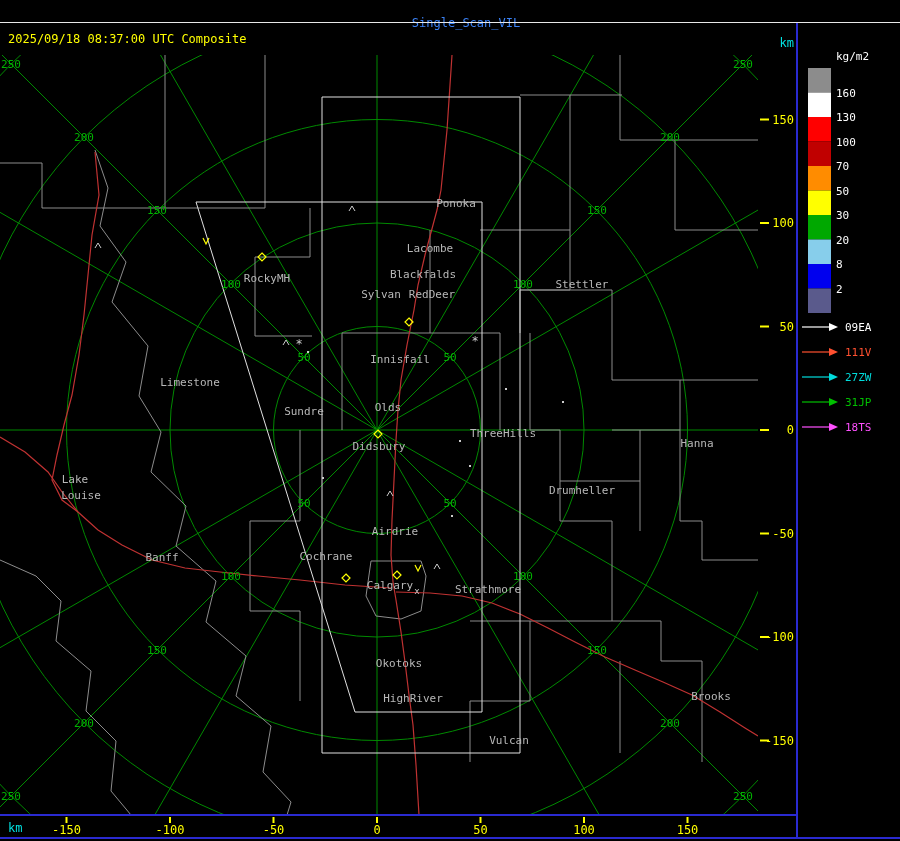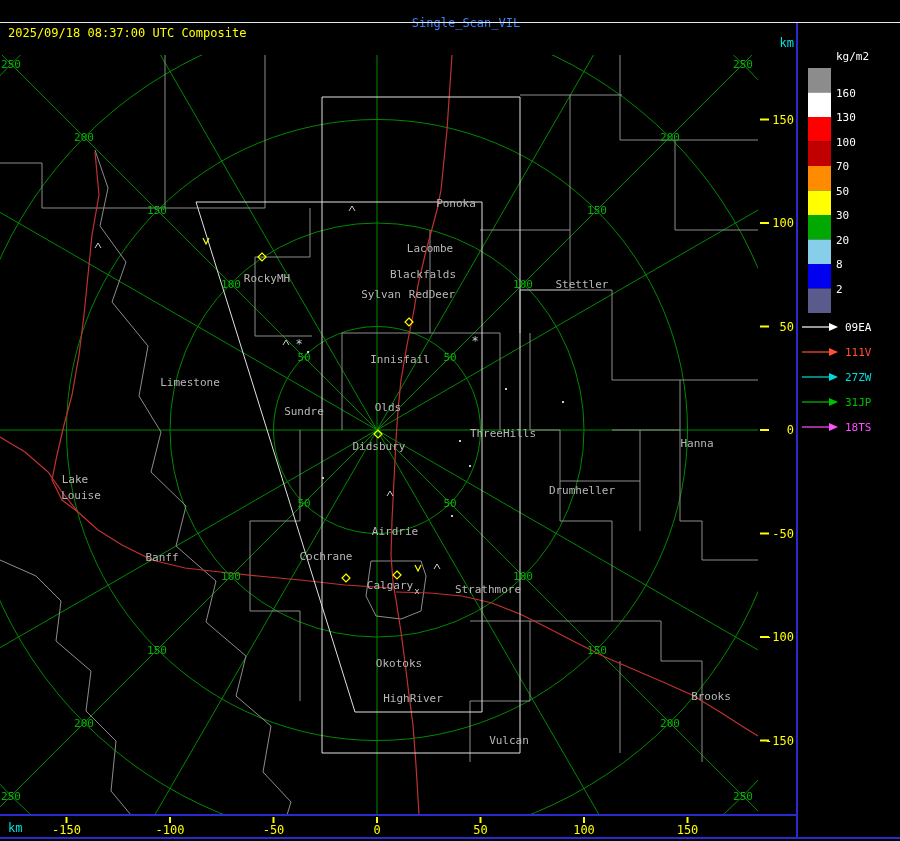--- a/index.html
+++ b/index.html
@@ -1,21 +1,21 @@
 <!DOCTYPE html>
 <html><head>
 <meta charset="utf-8">
 <style>
   html,body{margin:0;padding:0;background:#000;}
   #screen{position:relative;width:900px;height:841px;background:#000;overflow:hidden;
           font-family:"DejaVu Sans Mono",monospace;}
   #titlebar{position:absolute;left:16px;top:0;width:900px;height:22px;text-align:center;
             color:#3b82f6;font-size:12px;line-height:22px;margin-top:12px;}
   #title-rule{position:absolute;left:0;top:22px;width:900px;height:1px;background:#e8e8e8;}
-  #timestamp{position:absolute;left:8px;top:26px;color:#ffff00;font-size:12px;}
+  #timestamp{position:absolute;left:8px;top:32px;color:#ffff00;font-size:12px;}
   #map-svg{position:absolute;left:0;top:55px;background:#000;}
   #chrome-svg{position:absolute;left:0;top:0;pointer-events:none;}
   text{font-family:"DejaVu Sans Mono",monospace;}
   .place{font-size:11px;}
   .ringlab{font-size:11px;}
   .ticklab{fill:#ffff00;font-size:12px;}
   .tick{stroke:#ffff00;stroke-width:2;}
   .cyan{fill:#00e0e0;font-size:12px;}
   .legunit{fill:#ffffff;font-size:11px;}
   .leglab{fill:#ffffff;font-size:11px;}

